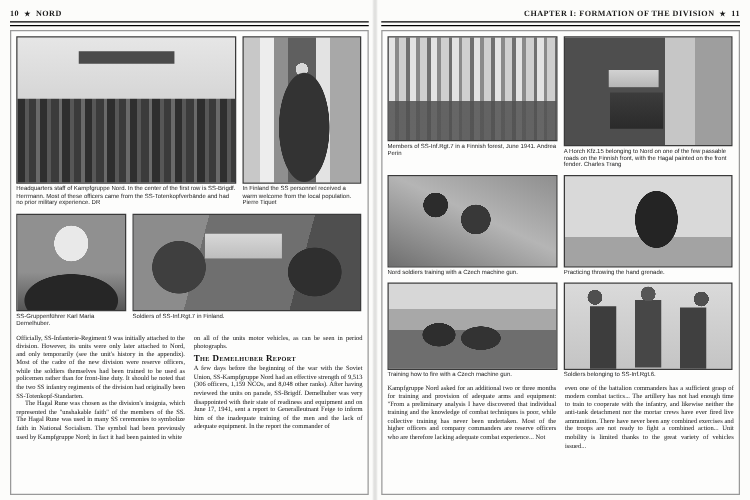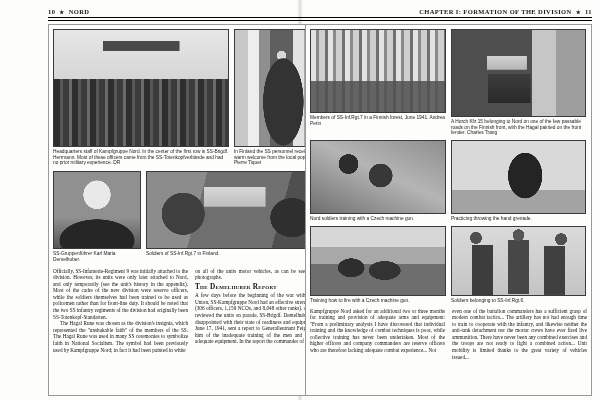--- a/index.html
+++ b/index.html
@@ -5,21 +5,21 @@
   html,body { margin:0; padding:0; }
   body {
     width:600px; height:400px; background:#f4f3f0;
     font-family:"Liberation Serif", serif; color:#1a1a1a;
     -webkit-font-smoothing:antialiased;
   }
   .spread { position:relative; width:600px; height:400px; background:#fcfcfa; overflow:hidden; }
   .gutter { position:absolute; left:298px; top:0; width:4px; height:400px;
     background:linear-gradient(90deg, rgba(0,0,0,.05), rgba(0,0,0,.12), rgba(0,0,0,.05)); }
   .page { position:absolute; top:0; height:400px; padding-top:7px; box-sizing:border-box; }
-  .page.left  { left:8px;   width:287px;margin-left:40px; }
+  .page.left  { left:8px;   width:287px; }
   .page.right { left:305px; width:287px; }
 
   .pagehead { height:9px; line-height:9px; font-size:6.5px; font-weight:bold;
     letter-spacing:.4px; white-space:nowrap; }
   .pagehead.right-align { text-align:right; }
   .sep { font-size:5.5px; padding:0 2px; }
   .headrule { height:2px; border-top:1.8px solid #000; border-bottom:.9px solid #000; margin:1px 0 3px; }
 
   .frame { height:372px; box-sizing:border-box; border:1px solid #999;
     padding:4px; background:#fdfdfc; }

